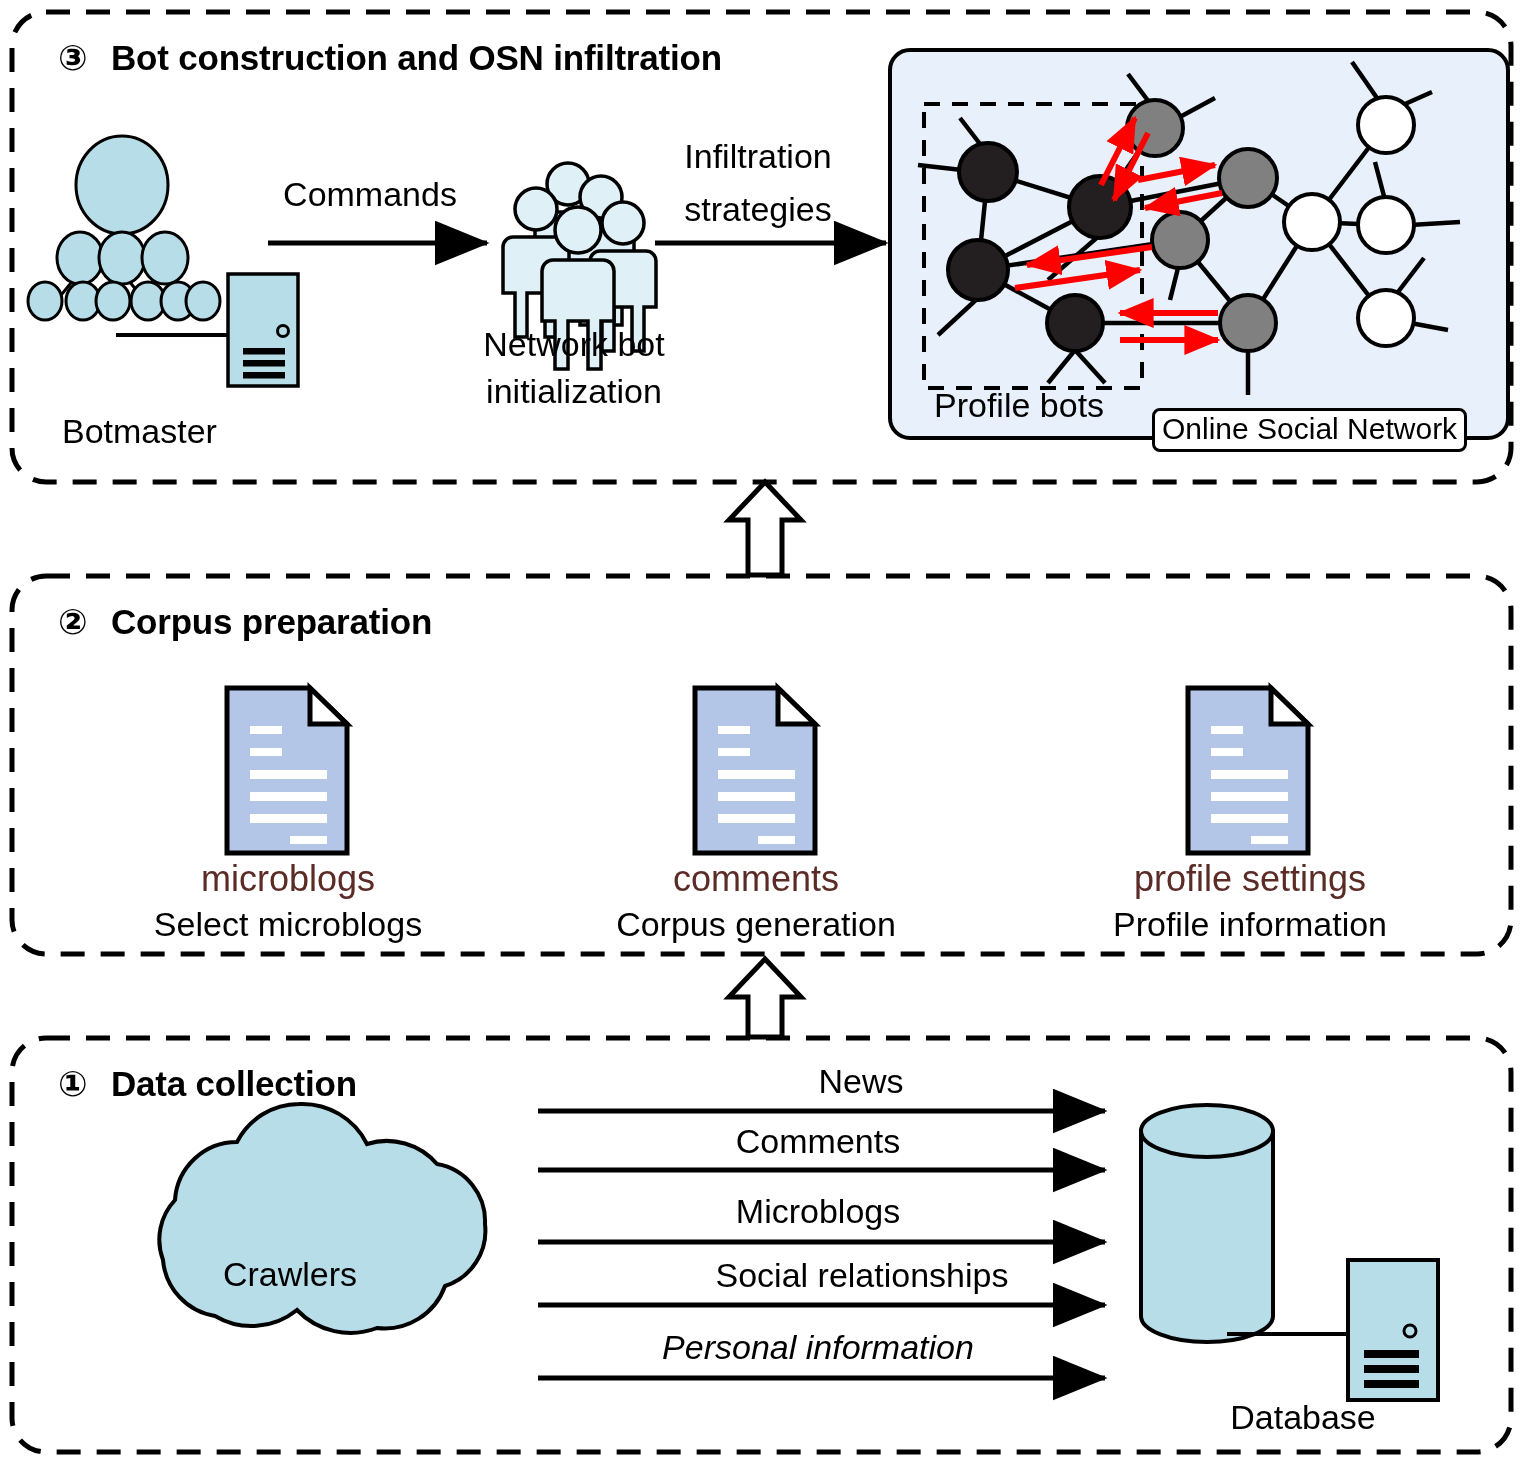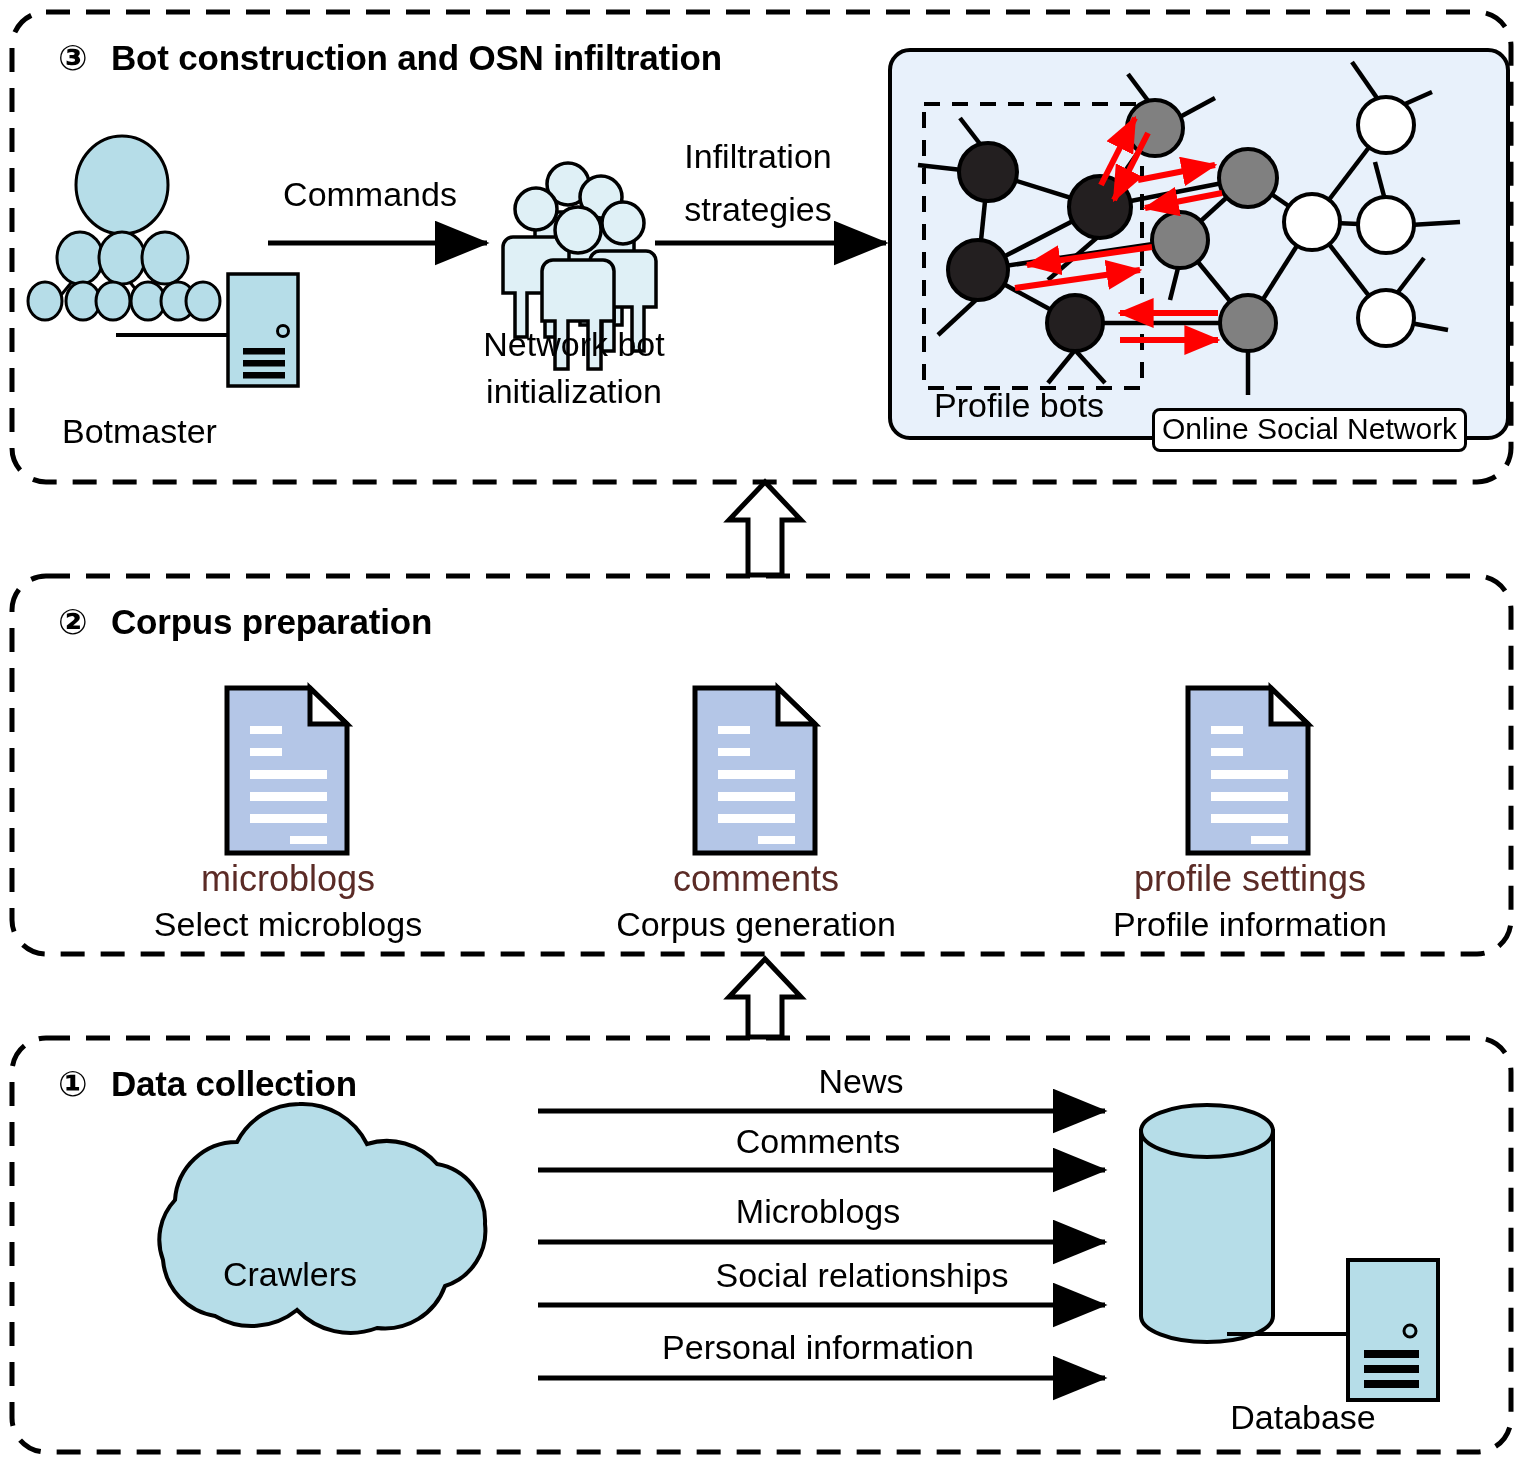--- a/index.html
+++ b/index.html
@@ -279,17 +279,17 @@
     <span>①</span>
     <span style="display:inline-block;width:14px"></span><span>Data collection</span>
   </div>
 
   <div class="txt lbl ctr" style="left:290px;top:1255px;">Crawlers</div>
 
   <div class="txt lbl ctr" style="left:818px;top:1062px;margin-left:43px;">News</div>
   <div class="txt lbl ctr" style="left:818px;top:1122px;">Comments</div>
   <div class="txt lbl ctr" style="left:818px;top:1192px;">Microblogs</div>
   <div class="txt lbl ctr" style="left:818px;top:1256px;margin-left:44px;">Social relationships</div>
-  <div class="txt lbl ctr" style="left:818px;top:1328px;">Personal information</div>
+  <div class="txt lbl ctr" style="left:818px;top:1328px;font-style:italic;">Personal information</div>
 
   <div class="txt lbl ctr" style="left:1303px;top:1398px;">Database</div>
 
 </div>
 
 </body></html>

